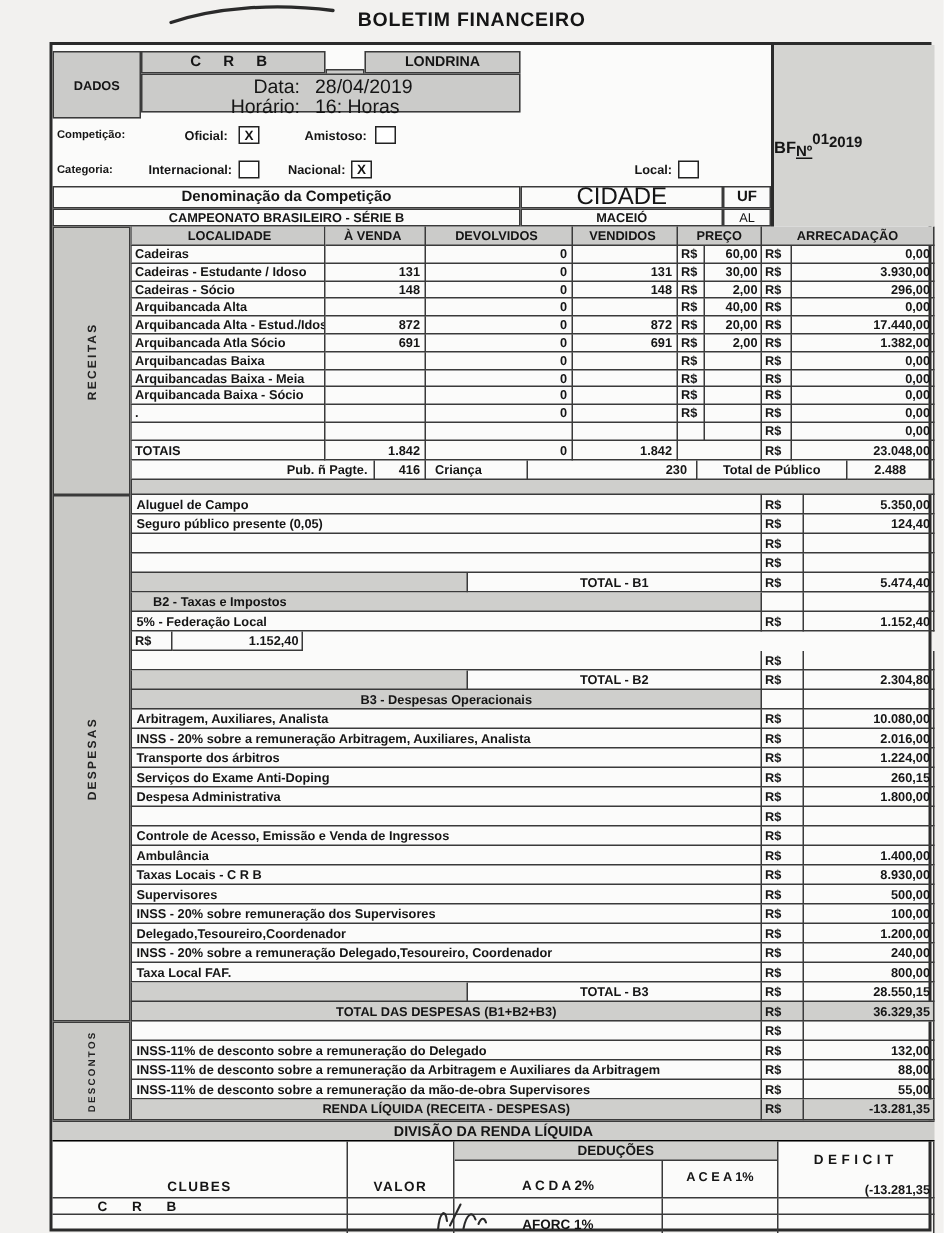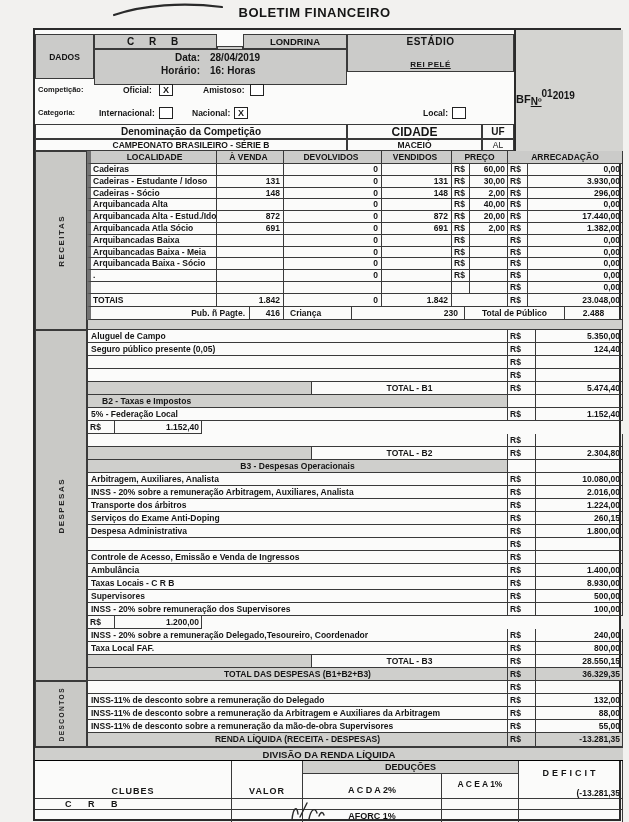--- a/index.html
+++ b/index.html
@@ -39,51 +39,51 @@
   
   .header { position: relative; height: 121px; flex: 0 0 121px; }
   .abs { position: absolute; }
   .cell { border: 1px solid #3a3a3a; }
   .dados { left:0; top:4px; width:59px; height:45px; display:flex; align-items:center; justify-content:center;
            font-size:8.5px; font-weight:bold; }
   .team-crb { left:59px; top:4px; width:123px; height:15px; text-align:center; font-weight:bold; font-size:10px;
               letter-spacing:6px; line-height:13px; }
   .score { left:182px; top:16px; width:26px; height:15px; text-align:right; font-weight:bold; font-size:8px; line-height:13px; }
   .team-away { left:208px; top:4px; width:104px; height:15px; text-align:center; font-weight:bold; font-size:9.5px; line-height:13px; }
-  .datablock { left:59px; top:19px; width:253px; height:36px; font-size:10px; font-weight:bold; padding-top:1px; }
+  .datablock { left:59px; top:19px; width:253px; height:26px; font-size:13px; font-weight:normal; padding-top:1px; }
   .datarow { display:flex; line-height:13px; }
   .datarow .lbl { width:105px; text-align:right; }
   .datarow .val { padding-left:10px; }
   .estadio { left:312px; top:4px; width:167px; height:38px; display:flex; flex-direction:column;
              justify-content:space-between; align-items:center; font-weight:bold; }
   .estadio .t { font-size:10px; letter-spacing:.5px; padding-top:1px; }
   .estadio .n { font-size:8px; text-decoration:underline; padding-bottom:2px; letter-spacing:.5px; }
   .rightcol { left:479px; top:0; width:109px; height:121px; border-left:2px solid #2b2b2b; background:#d4d4d1;
               display:flex; flex-direction:row; align-items:center; font-weight:bold; }
   .rightcol .bf { font-size:11px; margin-top:16px; }
   .rightcol .num { font-size:10px; text-decoration:underline; margin-top:21px; }
   .rightcol .n01 { font-size:10px; margin-top:6px; }
   .rightcol .ano { font-size:10px; margin-top:9px; }
   .rowlabel { font-size:7.5px; font-weight:bold; }
   .comp-row { left:0; top:48px; width:479px; height:23px; display:flex; align-items:center; }
   .cat-row  { left:0; top:71px; width:479px; height:23px; display:flex; align-items:center; }
   .fieldlbl { font-size:8.5px; font-weight:bold; }
   .box { display:inline-block; width:14px; height:12px; border:1.5px solid #222; background:#fff;
          font-size:9px; font-weight:bold; text-align:center; line-height:10px; vertical-align:middle; margin-left:2px; }
   .denominacao { left:0; top:94px; width:312px; height:15px; text-align:center; font-weight:bold; font-size:10px; line-height:14px; }
-  .cidade-h { left:312px; top:94px; width:135px; height:15px; text-align:center; font-weight:bold; font-size:12px; line-height:14px; }
+  .cidade-h { left:312px; top:94px; width:135px; height:15px; text-align:center; font-weight:normal; font-size:16px; line-height:14px; }
   .uf-h { left:447px; top:94px; width:32px; height:15px; text-align:center; font-weight:bold; font-size:10px; line-height:14px; }
   .camp { left:0; top:109px; width:312px; height:12px; text-align:center; font-size:8.5px; line-height:11px; font-weight:bold; }
   .cidade-v { left:312px; top:109px; width:135px; height:12px; text-align:center; font-size:8.5px; font-weight:bold; line-height:11px; }
   .uf-v { left:447px; top:109px; width:32px; height:12px; text-align:center; font-size:8.5px; line-height:11px; }
 
   
   .r-row { display:flex; margin-left:52px; width:536px; flex:0 0 auto; }
   .r-row > div { border:1px solid #3a3a3a; border-top:none; border-left:none; overflow:hidden; white-space:nowrap; }
-  .r-row > div:first-child { border-left:4px solid #737373; }
+  .r-row > div:first-child { border-left:1px solid #737373; }
   .rh { height:13px; font-size:8.5px; font-weight:bold; text-align:center; line-height:12px; }
   .rr { height:11.8px; font-size:8.5px; line-height:11px; font-weight:bold;justify-content:flex-end; }
   .c-loc  { width:130px; padding-left:2px; }
   .c-ven  { width:67px;  text-align:right; padding-right:3px; }
   .c-dev  { width:98px;  text-align:right; padding-right:3px; }
   .c-vnd  { width:70px;  text-align:right; padding-right:3px; }
   .c-rs1  { width:18px;  padding-left:2px; }
   .c-pre  { width:38px;  text-align:right; padding-right:2px; }
   .c-rs2  { width:20px;  padding-left:2px; }
   .c-arr  { width:95px;  text-align:right; padding-right:2px; }
@@ -168,24 +168,20 @@
       <div class="datarow">
         <span class="lbl">Data:</span>
         <span class="val">28/04/2019</span>
       </div>
       <div class="datarow">
         <span class="lbl">Horário:</span>
         <span class="val">16: Horas</span>
       </div>
     </div>
 
-    <div class="abs cell gray estadio">
-      <span class="t">ESTÁDIO</span>
-      <span class="n">REI PELÉ</span>
-    </div>
 
     <div class="abs rightcol">
       <span class="bf">BF</span>
       <span class="num">Nº</span>
       <span class="n01">01</span>
       <span class="ano">2019</span>
     </div>
 
     <div class="abs comp-row">
       <span class="rowlabel" style="position:absolute;left:3px;">Competição:</span>
@@ -491,20 +487,21 @@
       <div class="d-val">500,00</div>
     </div>
 
     <div class="d-row">
       <div class="d-lbl">INSS - 20% sobre remuneração dos Supervisores</div>
       <div class="d-cur">R$</div>
       <div class="d-val">100,00</div>
     </div>
 
     <div class="d-row">
+      <div class="d-lbl">Delegado,Tesoureiro,Coordenador</div>
       <div class="d-cur">R$</div>
       <div class="d-val">1.200,00</div>
     </div>
 
     <div class="d-row">
       <div class="d-lbl">INSS - 20% sobre a remuneração Delegado,Tesoureiro, Coordenador</div>
       <div class="d-cur">R$</div>
       <div class="d-val">240,00</div>
     </div>
 

